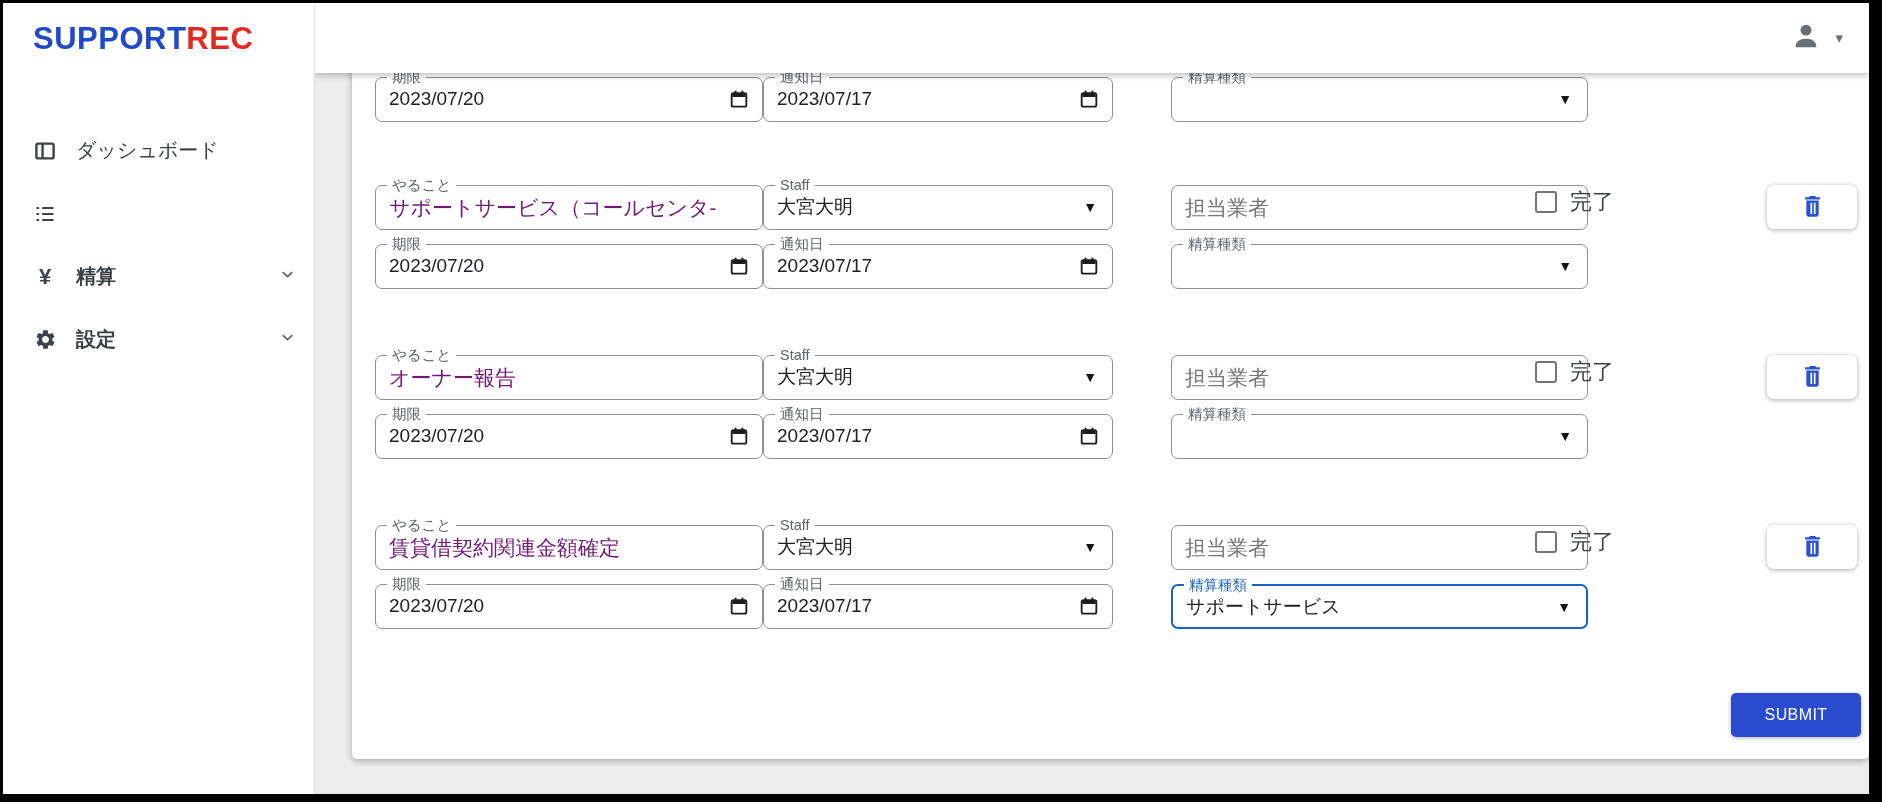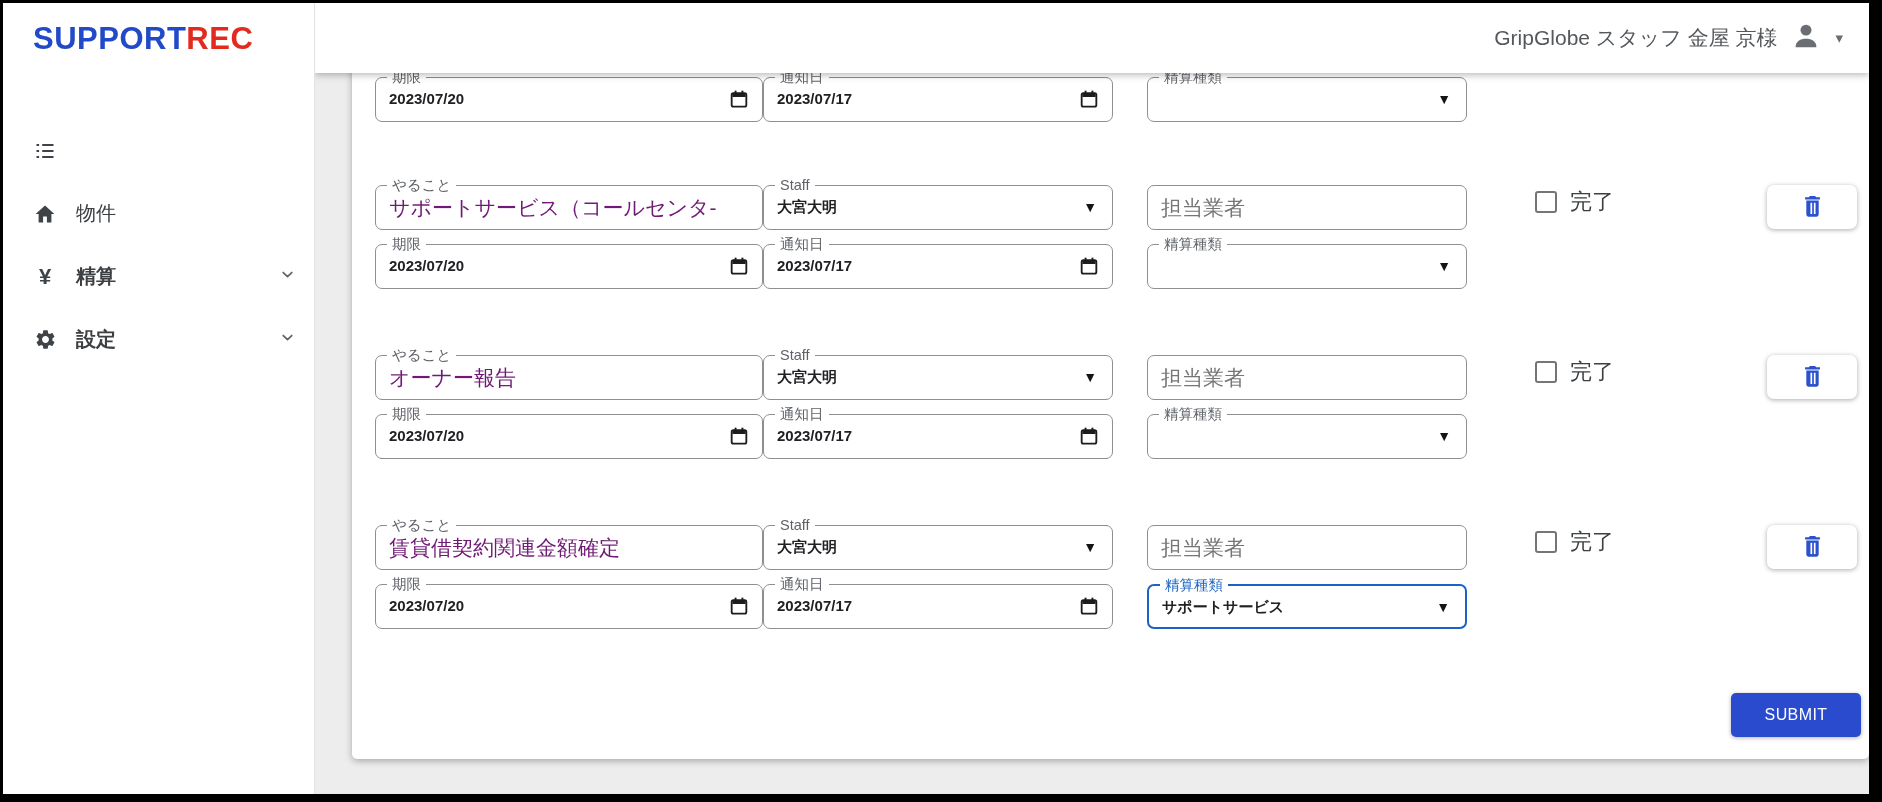--- a/index.html
+++ b/index.html
@@ -31,33 +31,33 @@
   
   .content{position:absolute;left:312px;top:0;right:0;bottom:0;z-index:1;}
   .card{position:absolute;left:37px;top:33px;width:1517px;height:723px;background:#fff;
         border-radius:5px;box-shadow:0 2px 7px rgba(0,0,0,.3);}
 
   
   .field{position:absolute;height:45px;background:#fff;border:1.4px solid #8f8f8f;
          border-radius:7px;box-sizing:border-box;}
   .field .flabel{position:absolute;top:-9px;left:11px;background:#fff;padding:0 5px;
                  font-size:14.5px;line-height:16px;color:#5f6368;white-space:nowrap;}
-  .field .fvalue{display:block;padding:0 42px 0 13px;line-height:41px;font-size:15px;
-                 color:#202124;white-space:nowrap;overflow:hidden;font-weight:bold;}
+  .field .fvalue{display:block;padding:0 42px 0 13px;line-height:41px;font-size:19px;
+                 color:#202124;white-space:nowrap;overflow:hidden;}
   .field .arrow{position:absolute;right:15px;top:0;line-height:43px;font-size:14px;color:#141414;}
   .field .cal{position:absolute;right:12px;top:10px;}
   .field input{border:none;outline:none;width:100%;height:100%;padding:0 13px;margin:0;
                font-size:21px;color:#701a75;background:transparent;border-radius:7px;
                box-sizing:border-box;font-family:inherit;}
   .field input::placeholder{color:#767676;opacity:1;}
   .field.focused{border:2.5px solid #1a63c6;}
   .field.focused .flabel{color:#1a63c6;}
   .c1{left:23px;width:388px;}
   .c2{left:411px;width:350px;}
-  .c3{left:795px;width:320px;}
+  .c3{left:819px;width:417px;}
 
   .cbx{position:absolute;left:1183px;width:22px;height:22px;border:2.6px solid #757575;
        border-radius:3px;background:#fff;box-sizing:border-box;cursor:pointer;}
   .done-label{position:absolute;left:1218px;font-size:22px;color:#3c4043;line-height:24px;}
   .trash-btn{position:absolute;left:1415px;width:90px;height:44px;background:#fff;border:none;
              border-radius:7px;box-shadow:0 1px 5px rgba(0,0,0,.33);display:flex;align-items:center;
              justify-content:center;cursor:pointer;}
   .submit-btn{position:absolute;left:1379px;top:657px;width:130px;height:44px;background:#2b4bce;
               color:#fff;border:none;border-radius:5px;font-size:16px;letter-spacing:.4px;
               font-family:inherit;box-shadow:0 1px 4px rgba(0,0,0,.3);cursor:pointer;}
@@ -66,38 +66,41 @@
 <body>
 
 <div class="screen">
 
   <nav class="sidebar">
     <div class="logo">
       <span class="lp">SUPPORT</span><span class="la">REC</span>
     </div>
     <div class="nav">
 
+      <div class="nav-item">
+        <span class="nicon">
+          <svg width="24" height="24" viewBox="0 0 24 24">
+              <g stroke="#3f4347" stroke-width="2.4" fill="none">
+                <rect x="3.4" y="4.6" width="17.2" height="14.8" rx="1.6"></rect>
+                <line x1="9.6" y1="4.6" x2="9.6" y2="19.4"></line>
+              </g>
+            </svg>
+        </span>
+        <span>ダッシュボード</span>
+      </div>
 
       <div class="nav-item">
         <span class="nicon">
           <svg width="24" height="24" viewBox="0 0 24 24">
               <path d="M3.5 6h2.6M9.2 6H20.5M3.5 12h2.6M9.2 12H20.5M3.5 18h2.6M9.2 18H20.5" stroke="#3f4347" stroke-width="2.2" fill="none"></path>
             </svg>
         </span>
       </div>
 
 
-      <div class="nav-item">
-        <span class="nicon">
-          <svg width="24" height="24" viewBox="0 0 24 24">
-              <path fill="#3f4347" d="M12 3.4 L2.6 12 H5.6 V20.6 H10.1 V14.4 H13.9 V20.6 H18.4 V12 H21.4 Z"></path>
-            </svg>
-        </span>
-        <span>物件</span>
-      </div>
 
       <div class="nav-item bold">
         <span class="nicon yen">¥</span>
         <span>精算</span>
         <span class="chev">
           <svg width="17" height="17" viewBox="0 0 24 24">
               <path d="M6 9.2 L12 15 L18 9.2" fill="none" stroke="#5f6368" stroke-width="2.4" stroke-linecap="round" stroke-linejoin="round"></path>
             </svg>
         </span>
       </div>
@@ -114,21 +117,20 @@
               <path d="M6 9.2 L12 15 L18 9.2" fill="none" stroke="#5f6368" stroke-width="2.4" stroke-linecap="round" stroke-linejoin="round"></path>
             </svg>
         </span>
       </div>
 
 
     </div>
   </nav>
 
   <div class="header">
-    <span class="uname">GripGlobe スタッフ 金屋 京様</span>
     <span>
       <svg width="32" height="32" viewBox="0 0 24 24">
           <circle cx="12" cy="7.6" r="4.1" fill="#6a6e72"></circle>
           <path d="M4.2 20.4 c0-4.4 3.6-6.3 7.8-6.3 s7.8 1.9 7.8 6.3 z" fill="#6a6e72"></path>
         </svg>
     </span>
     <span class="caret">▾</span>
   </div>
 
   <div class="content">

